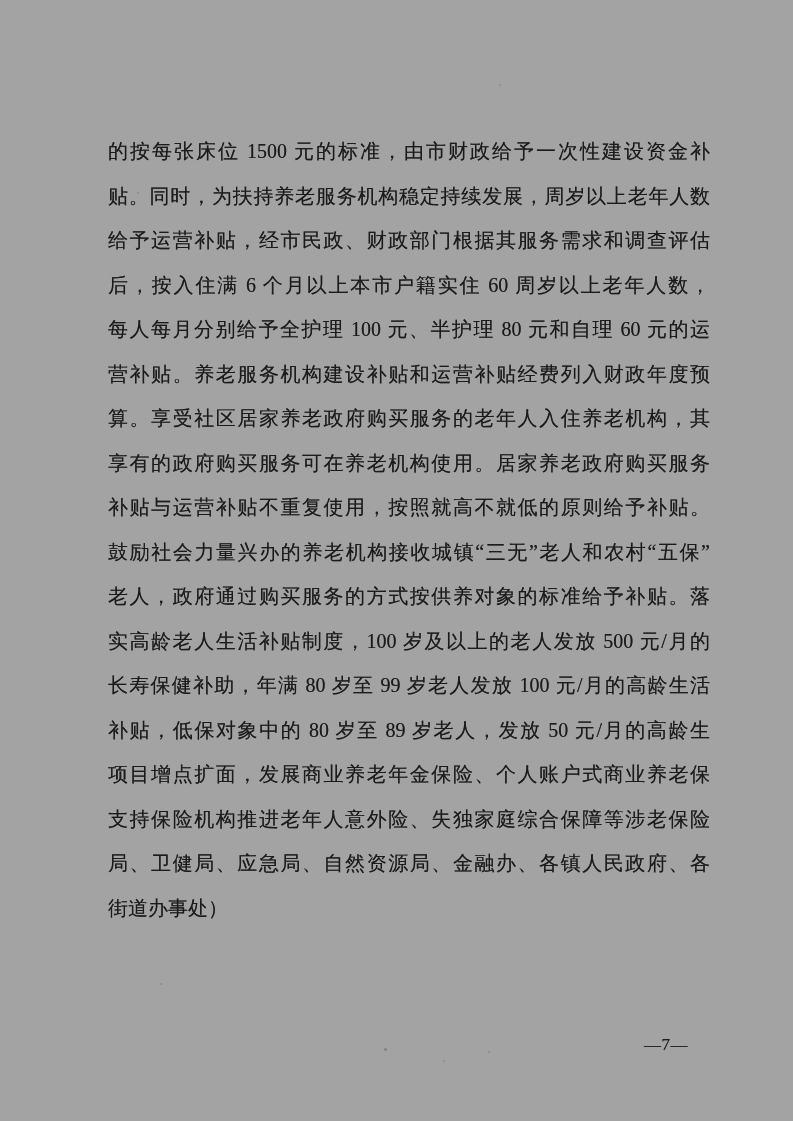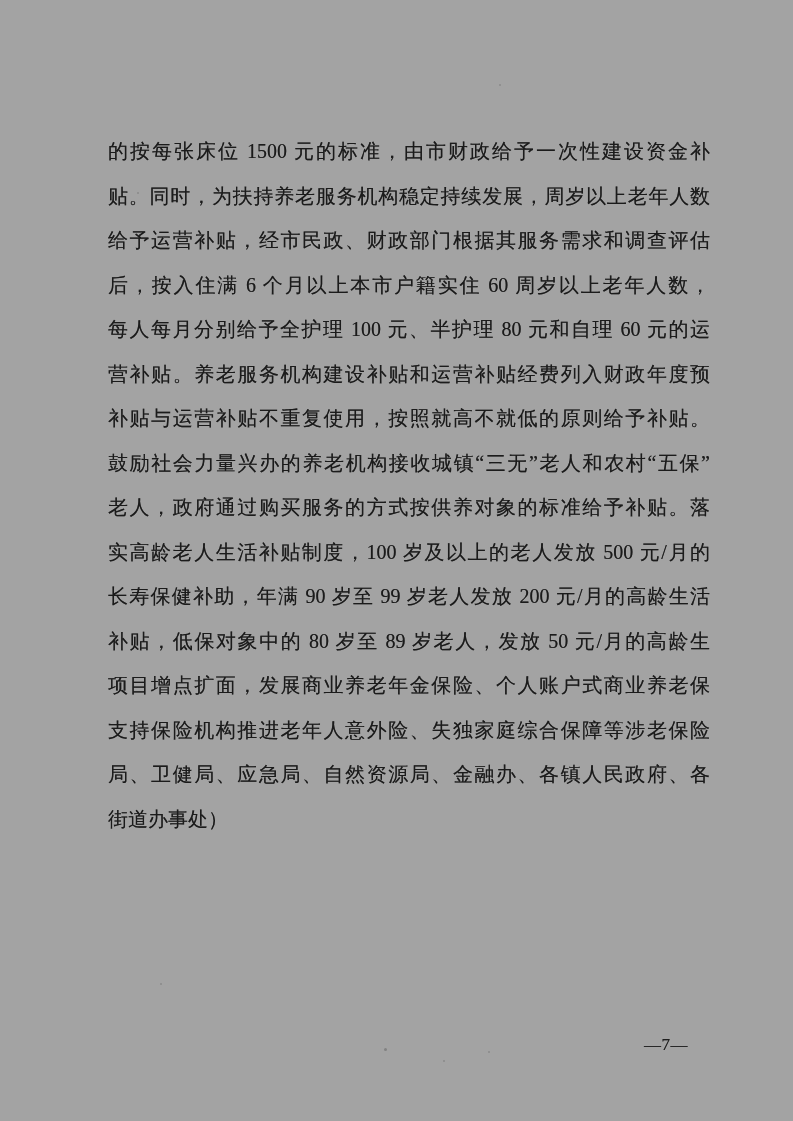--- a/index.html
+++ b/index.html
@@ -61,25 +61,27 @@
 
 <div class="page">
 
   <div class="text-block">
     <div class="line">的按每张床位 1500 元的标准，由市财政给予一次性建设资金补</div>
     <div class="line">贴。同时，为扶持养老服务机构稳定持续发展，周岁以上老年人数</div>
     <div class="line">给予运营补贴，经市民政、财政部门根据其服务需求和调查评估</div>
     <div class="line">后，按入住满 6 个月以上本市户籍实住 60 周岁以上老年人数，</div>
     <div class="line">每人每月分别给予全护理 100 元、半护理 80 元和自理 60 元的运</div>
     <div class="line">营补贴。养老服务机构建设补贴和运营补贴经费列入财政年度预</div>
+    <div class="line">算。享受社区居家养老政府购买服务的老年人入住养老机构，其</div>
+    <div class="line">享有的政府购买服务可在养老机构使用。居家养老政府购买服务</div>
     <div class="line">补贴与运营补贴不重复使用，按照就高不就低的原则给予补贴。</div>
     <div class="line">鼓励社会力量兴办的养老机构接收城镇“三无”老人和农村“五保”</div>
     <div class="line">老人，政府通过购买服务的方式按供养对象的标准给予补贴。落</div>
     <div class="line">实高龄老人生活补贴制度，100 岁及以上的老人发放 500 元/月的</div>
-    <div class="line">长寿保健补助，年满 90 岁至 99 岁老人发放 200 元/月的高龄生活</div>
+    <div class="line">长寿保健补助，年满 80 岁至 99 岁老人发放 100 元/月的高龄生活</div>
     <div class="line">补贴，低保对象中的 80 岁至 89 岁老人，发放 50 元/月的高龄生</div>
     <div class="line">项目增点扩面，发展商业养老年金保险、个人账户式商业养老保</div>
     <div class="line">支持保险机构推进老年人意外险、失独家庭综合保障等涉老保险</div>
     <div class="line">局、卫健局、应急局、自然资源局、金融办、各镇人民政府、各</div>
     <div class="line last">街道办事处）</div>
   </div>
 
   <div class="page-number">—7—</div>
 
   <div class="speck s2" style="left:499px; top:84px;"></div>

